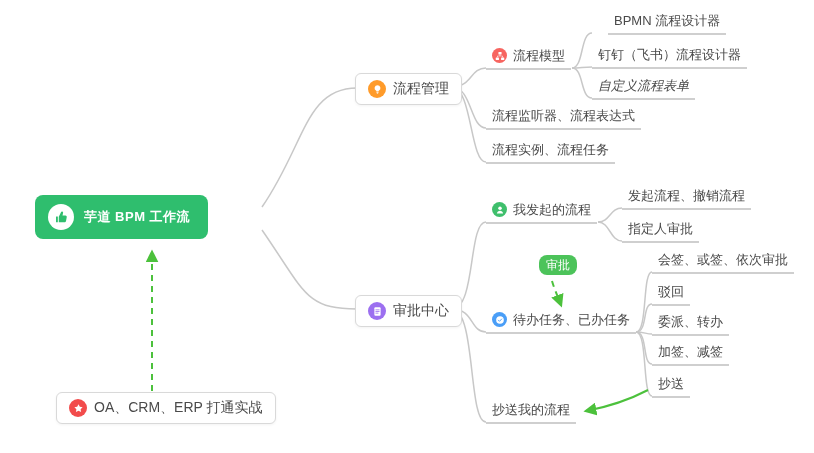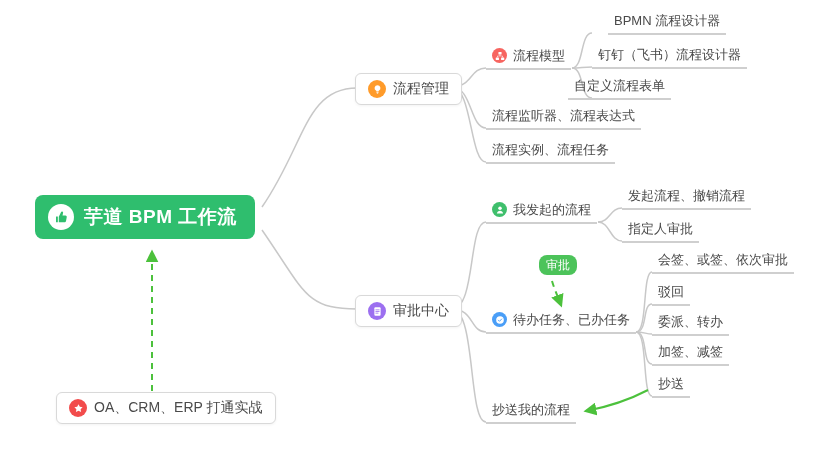--- a/index.html
+++ b/index.html
@@ -8,21 +8,21 @@
     font-family:"Liberation Sans","DejaVu Sans",sans-serif;
   }
   svg.links{position:absolute;left:0;top:0;width:814px;height:453px;}
   .gray-link{fill:none;stroke:#c8c8c8;stroke-width:1.5;}
   .green-arrow{fill:none;stroke:#4cc13c;stroke-width:2;}
   .dashed{stroke-dasharray:6 5;}
 
   .root-node{
     position:absolute;display:flex;align-items:center;gap:10px;
     background:#2fbe6e;border-radius:8px;padding:9px 18px 9px 13px;
-    color:#fff;font-size:19px;font-weight:600;letter-spacing:0.5px;cursor:pointer;
+    color:#fff;font-size:13px;font-weight:600;letter-spacing:0.5px;cursor:pointer;
   }
   .box{
     position:absolute;display:flex;align-items:center;gap:7px;
     background:#fff;border:1px solid #d9d9d9;border-radius:6px;
     padding:6px 12px;font-size:14px;color:#4a4a4a;
     box-shadow:0 1px 3px rgba(0,0,0,0.05);cursor:pointer;white-space:nowrap;
   }
   .leaf{
     position:absolute;display:flex;align-items:center;gap:6px;
     height:17px;padding:0 6px 4px 6px;border-bottom:2px solid #cfcfcf;
@@ -122,21 +122,21 @@
     </span>
     <span>流程模型</span>
   </div>
 
   <div class="leaf" style="left:592px;top:12px;margin-left:16px;">
     <span>BPMN 流程设计器</span>
   </div>
   <div class="leaf" style="left:592px;top:46px;">
     <span>钉钉（飞书）流程设计器</span>
   </div>
-  <div class="leaf" style="left:568px;top:77px;">
+  <div class="leaf" style="left:592px;top:77px;font-style:italic;">
     <span>自定义流程表单</span>
   </div>
 
   <div class="leaf" style="left:486px;top:107px;">
     <span>流程监听器、流程表达式</span>
   </div>
   <div class="leaf" style="left:486px;top:141px;">
     <span>流程实例、流程任务</span>
   </div>
 

